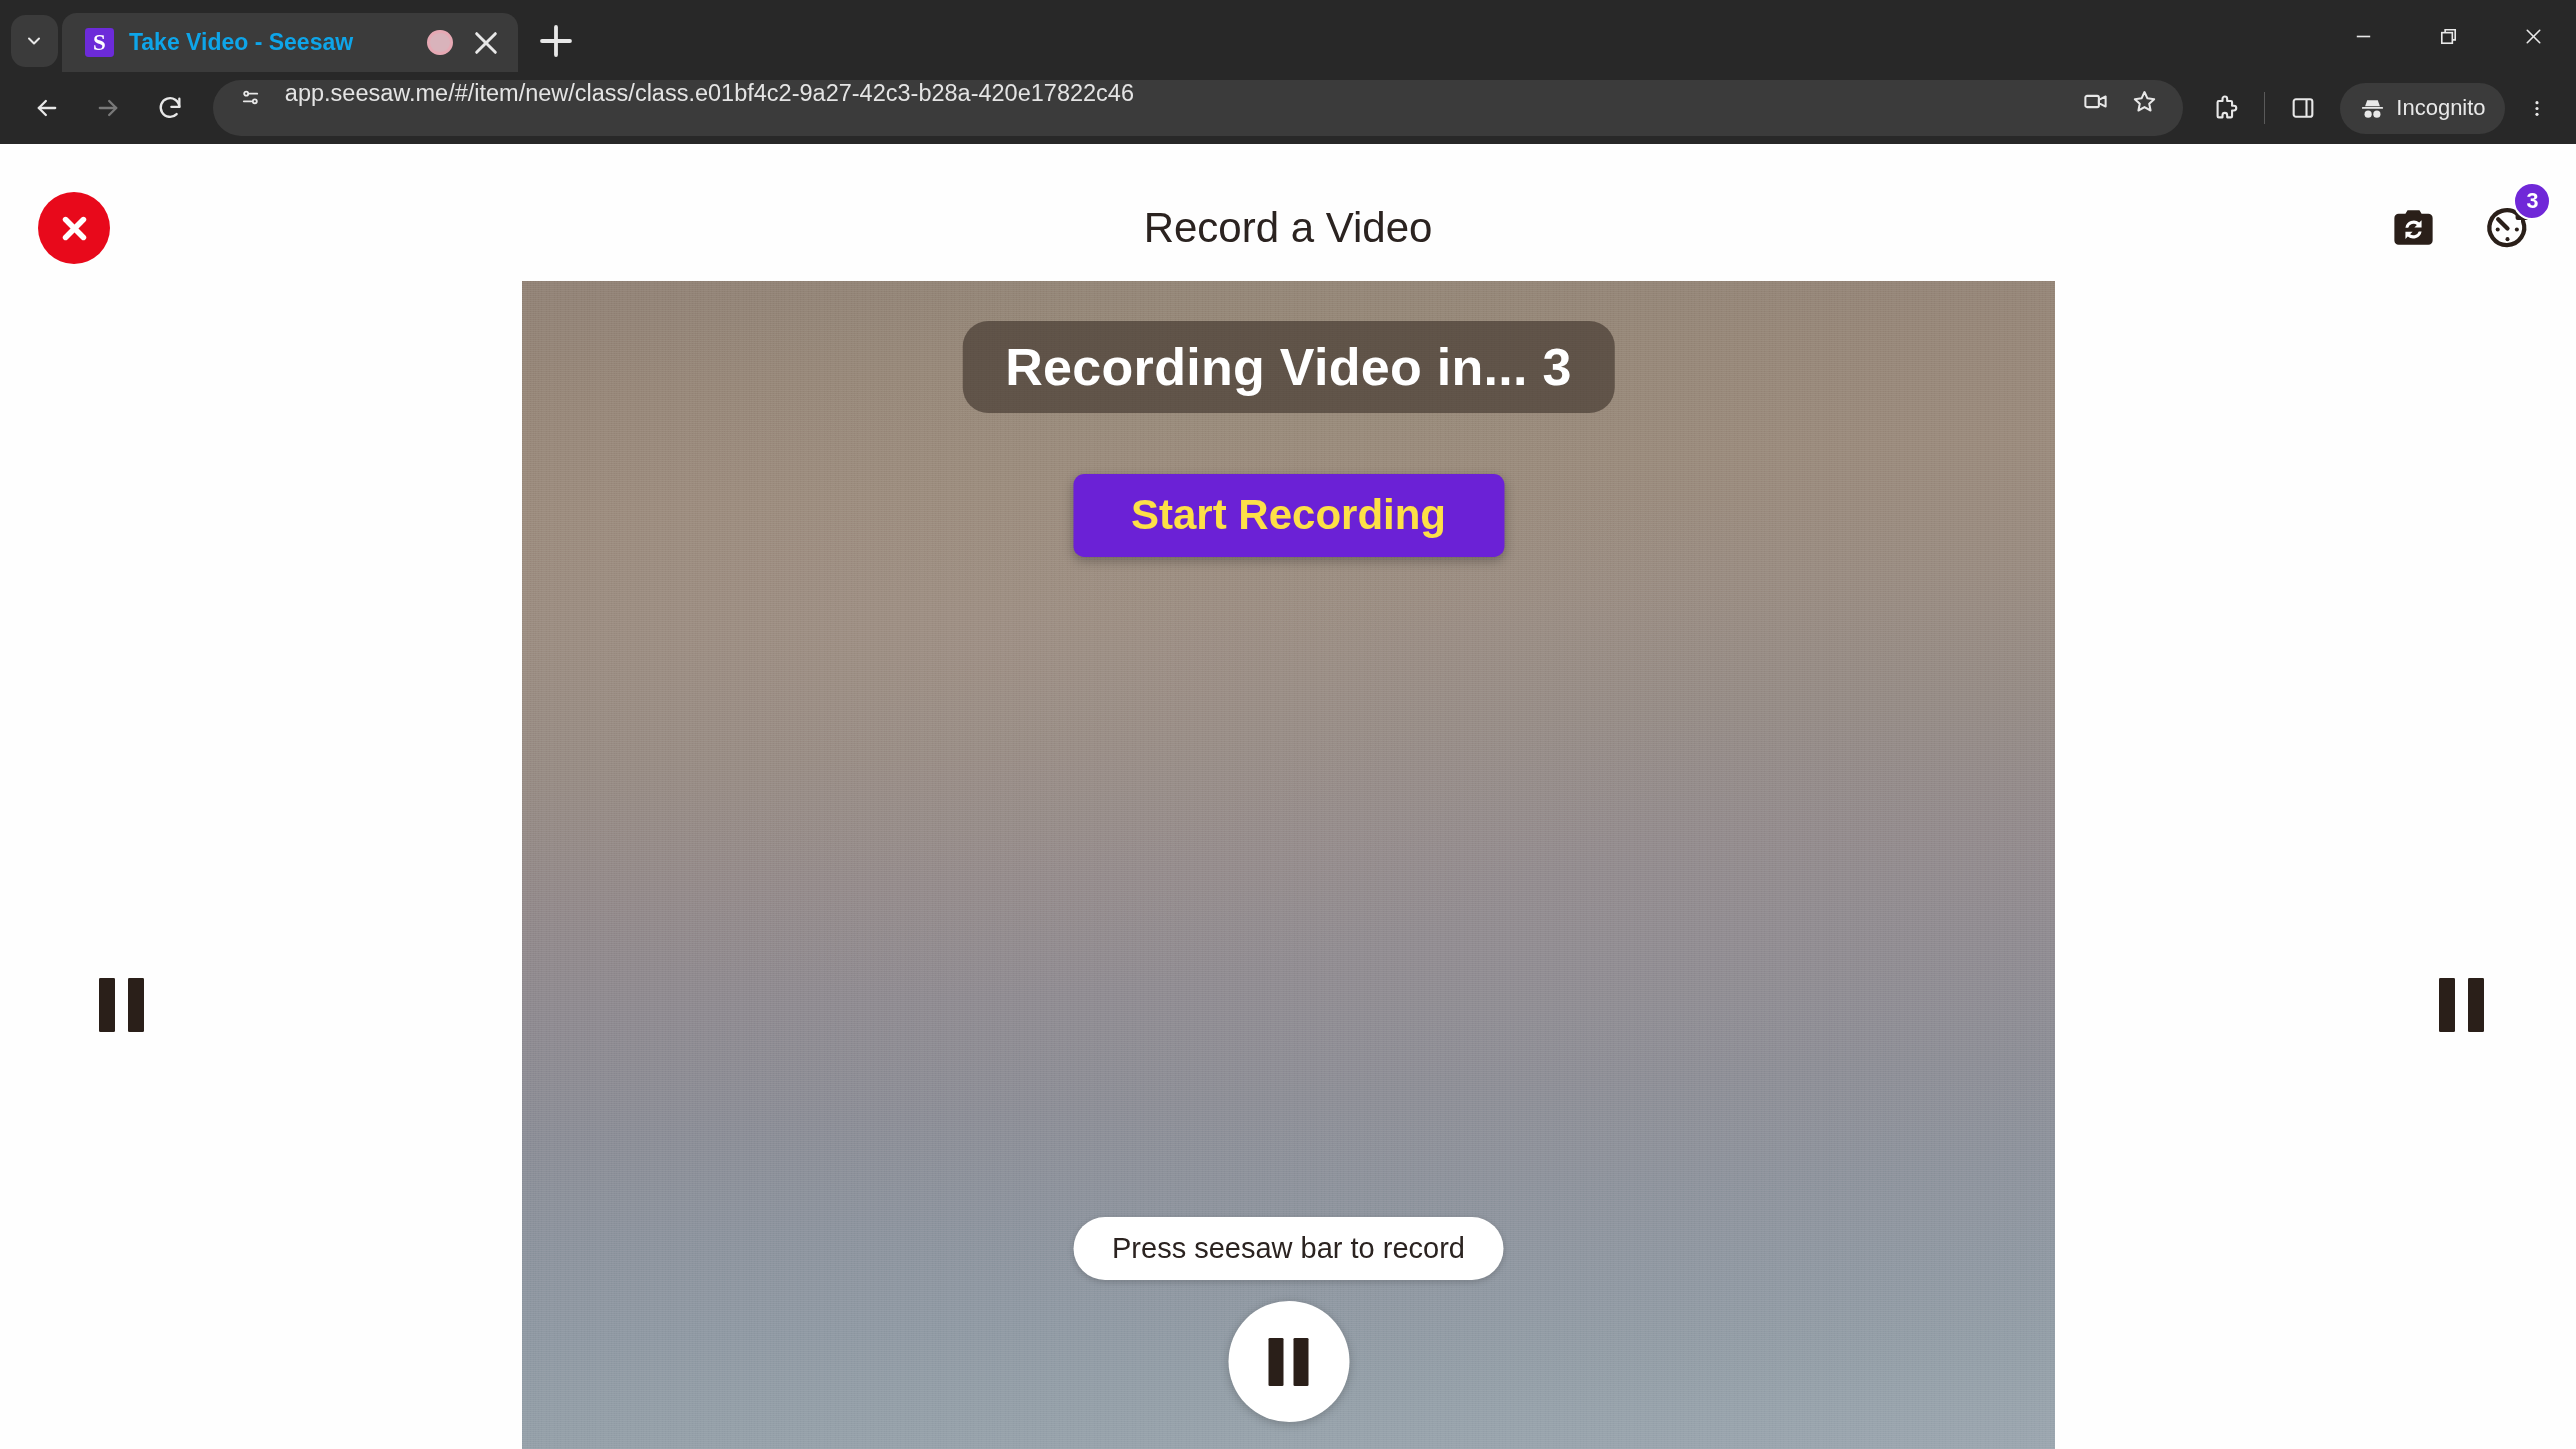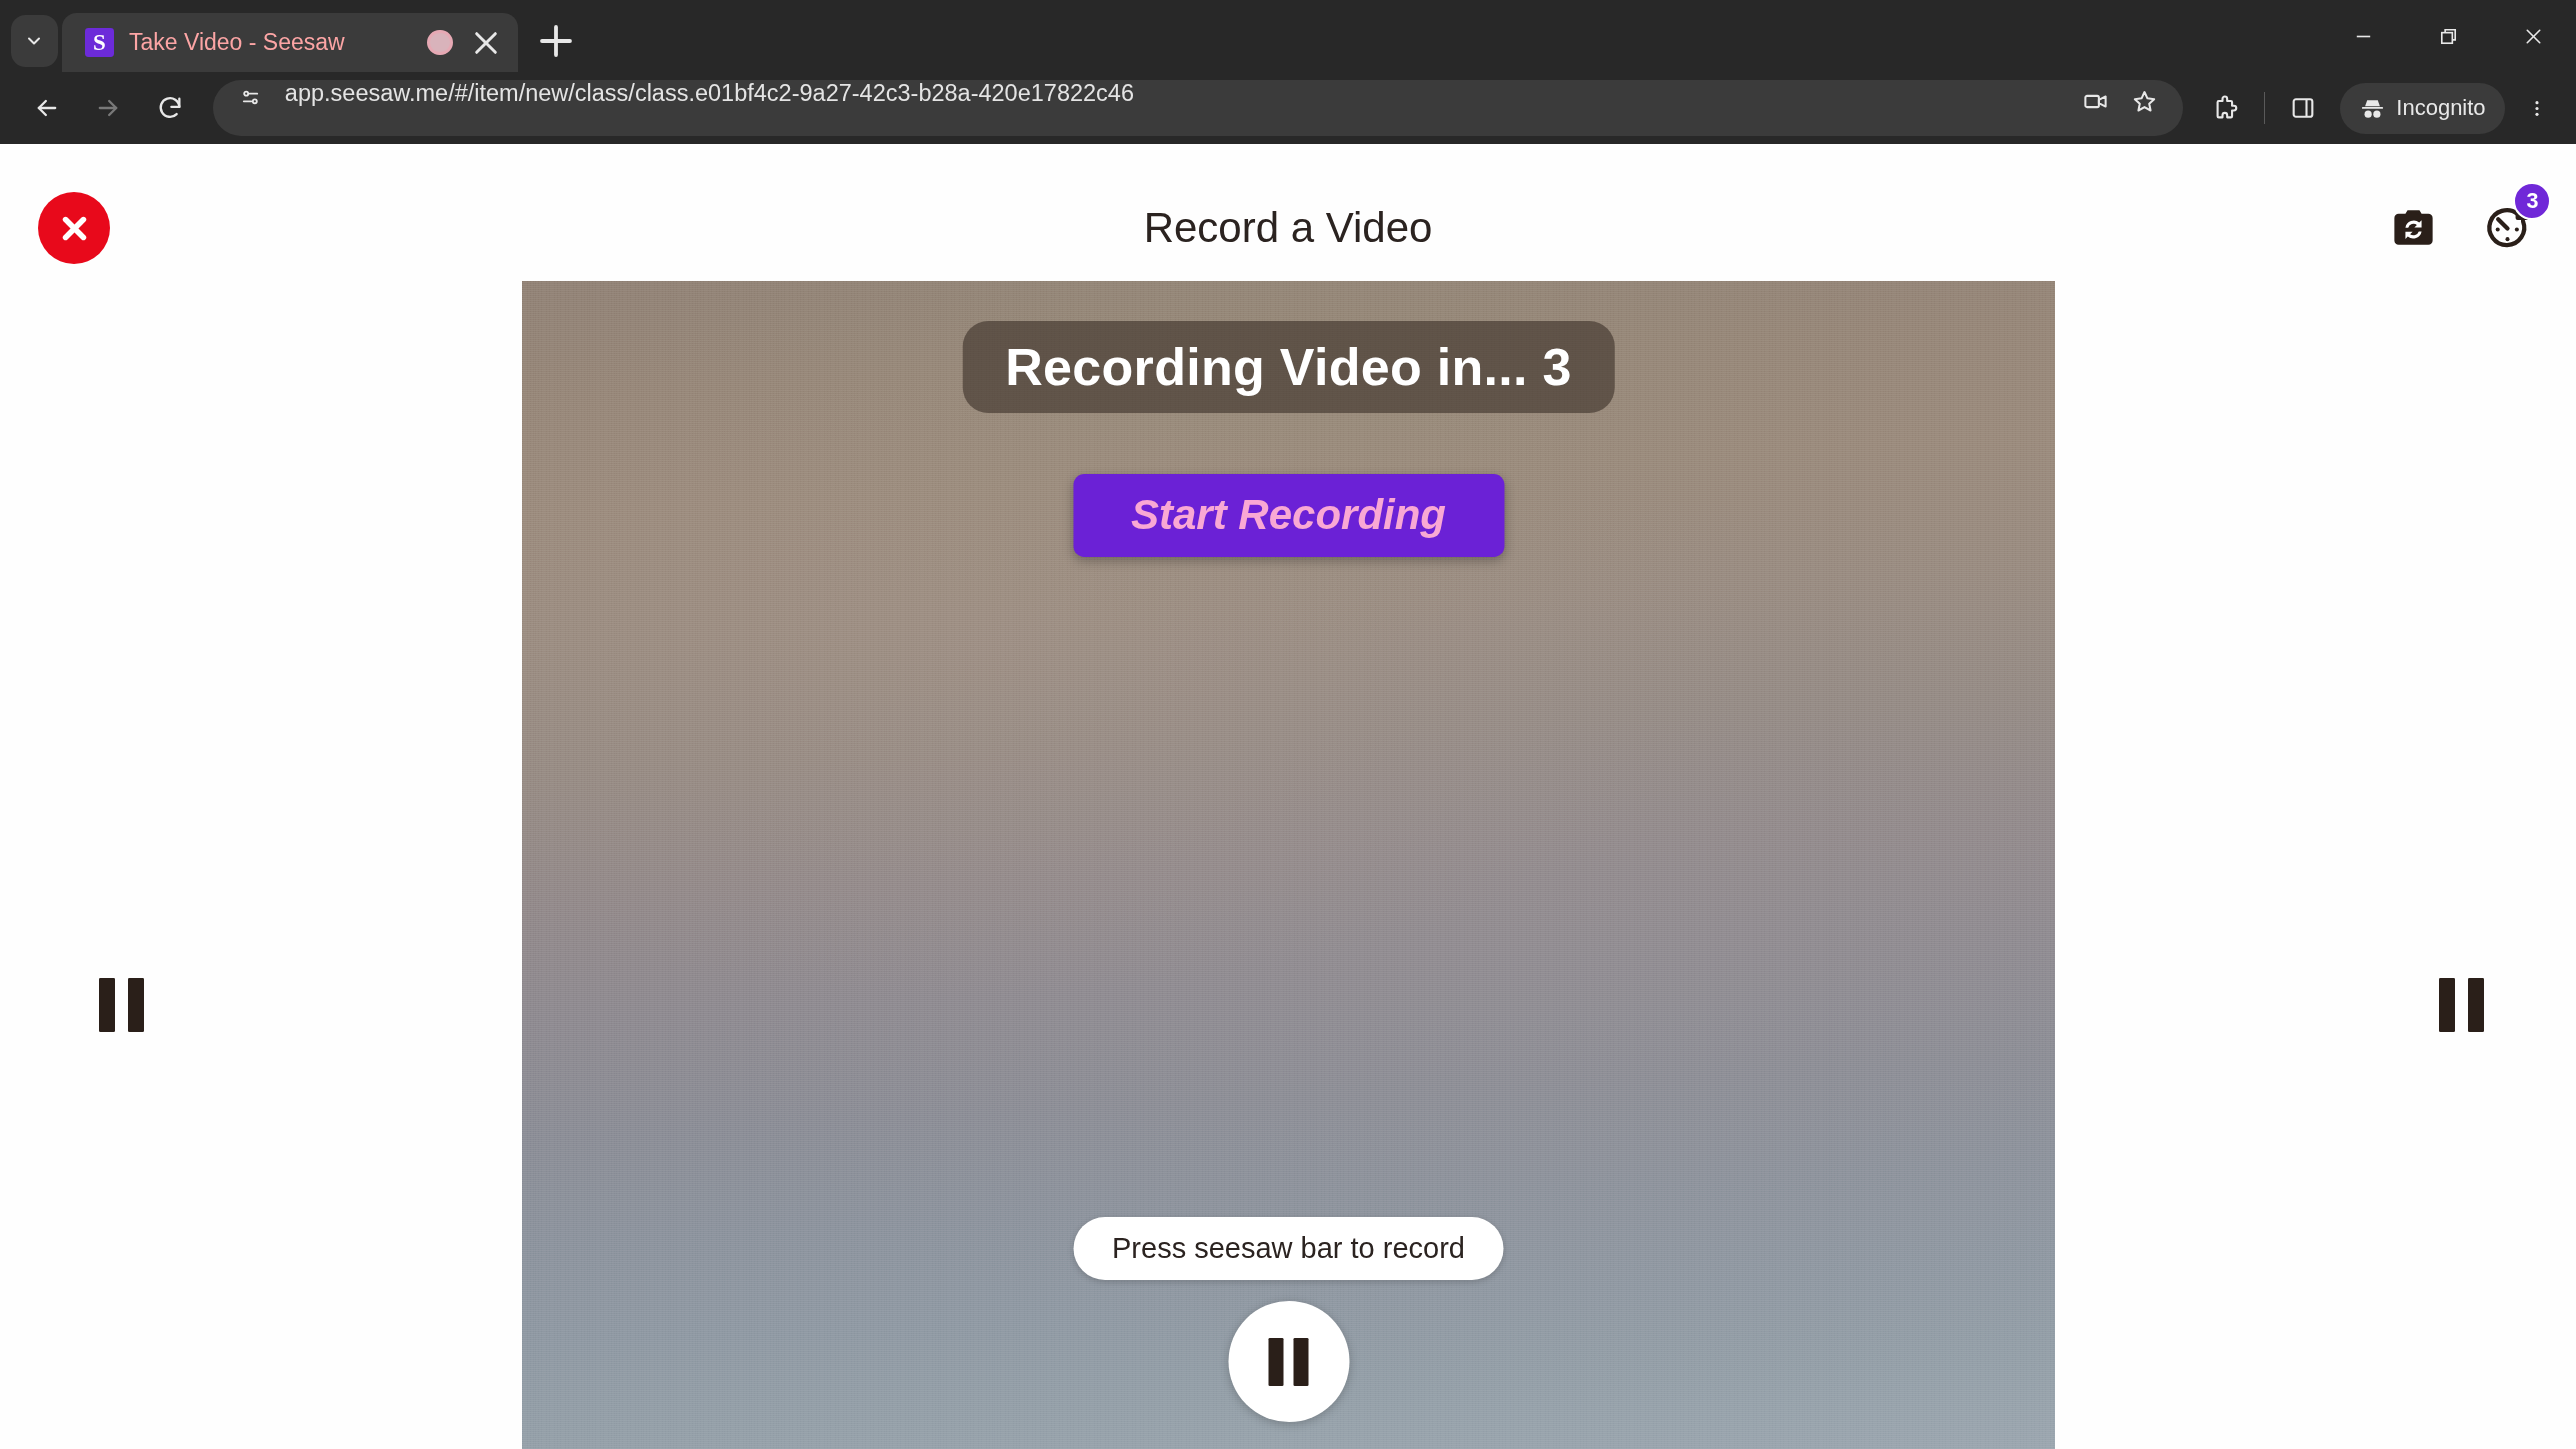--- a/index.html
+++ b/index.html
@@ -42,23 +42,24 @@
   .tab-favicon {
     width:29.5px; height:29.5px;
     background:#6c2bd9;
     border-radius:3.4px;
     display:flex; align-items:center; justify-content:center;
     color:#fff; font-size:23px; font-weight:bold;
     font-family:"Liberation Serif", serif;
     flex:0 0 auto;
   }
   .tab-title {
-    color:#fca5a5; font-size:23px;
+    color:#0ea5e9; font-size:23px;
     white-space:nowrap; overflow:hidden; text-overflow:ellipsis;
     flex:1 1 auto;
+    font-weight:bold;
   }
   .tab-rec-indicator {
     width:29.5px; height:29.5px; flex:0 0 auto;
     display:flex; align-items:center; justify-content:center;
   }
   .tab-rec-indicator .ring {
     width:25.5px; height:25.5px; border-radius:50%;
     border:3.4px solid #e6a9b4; background:#d9b3bb;
   }
   .tab-close {
@@ -259,23 +260,22 @@
     left:50%; transform:translateX(-50%);
     top:193px;
     background:#6b21d6;
     border-radius:10.7px;
     padding:17.4px 58px;
     box-shadow:0 4px 10.7px rgba(0,0,0,0.28);
     border:none;
     cursor:pointer;
   }
   .start-rec-label {
-    color:#f9a8d4; font-size:42px; font-weight:bold;
+    color:#fde047; font-size:42px; font-weight:bold;
     white-space:nowrap;
-    font-style:italic;
   }
 
   .space-bar-hint {
     position:absolute;
     left:50%; transform:translateX(-50%);
     bottom:221px;
     background:#ffffff;
     border-radius:32px;
     padding:14.8px 39px;
     box-shadow:0 2px 6.7px rgba(0,0,0,0.18);

